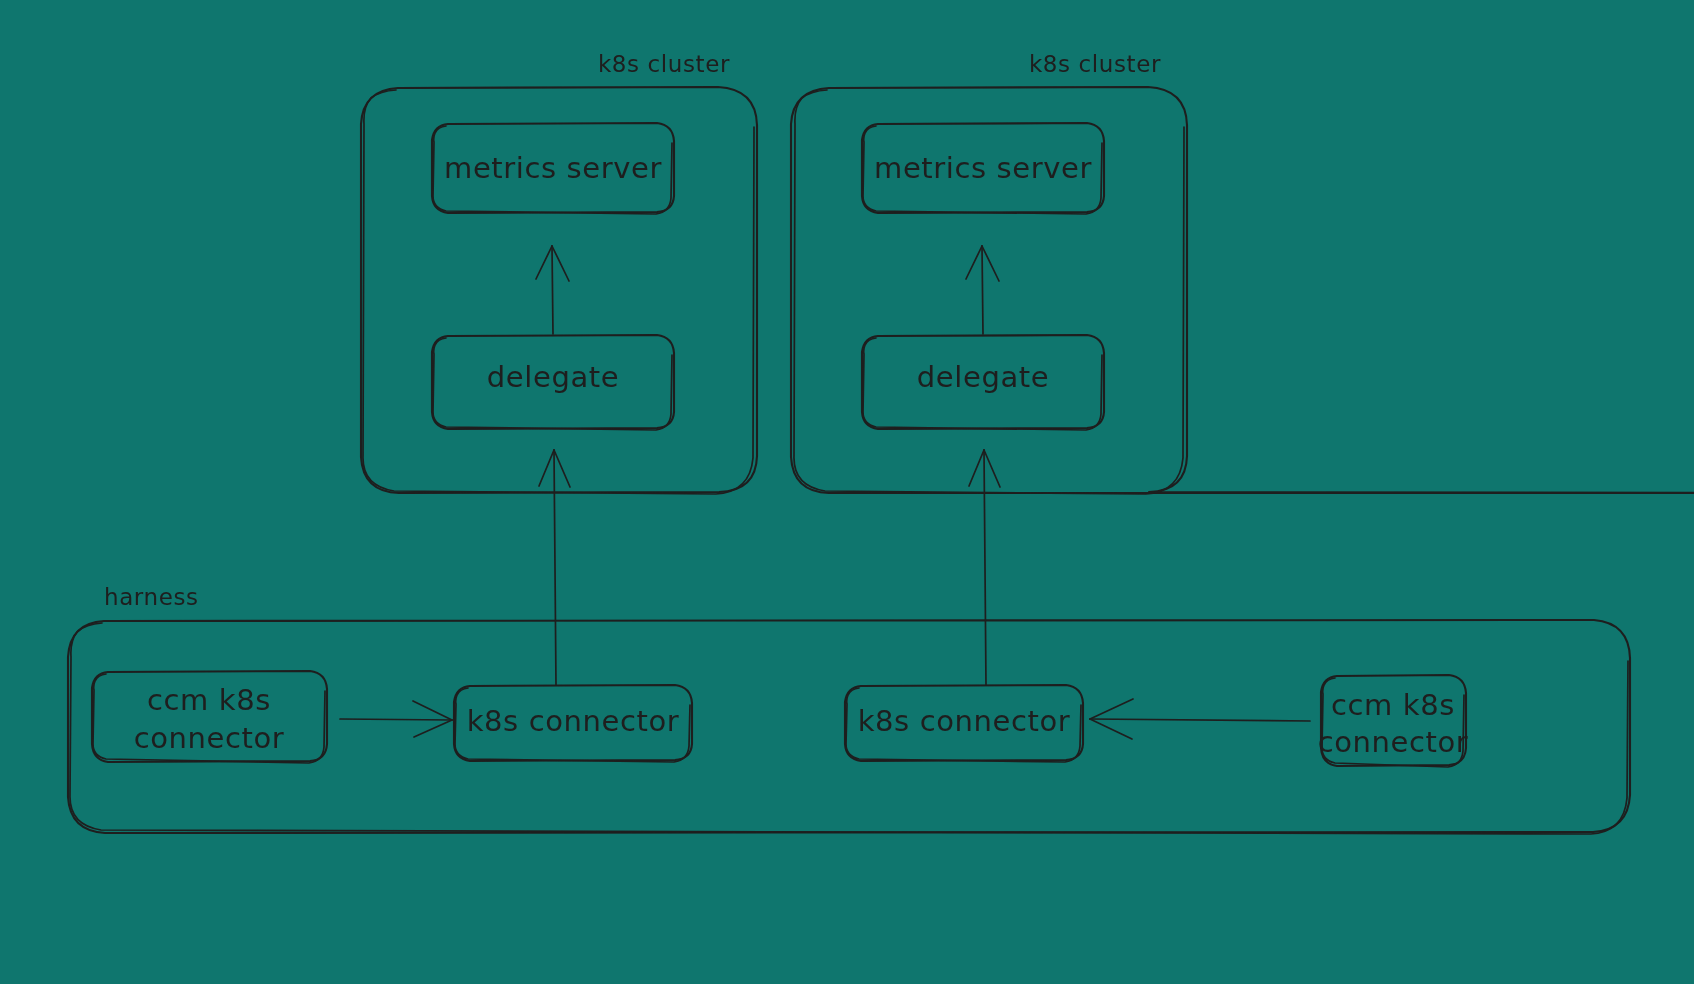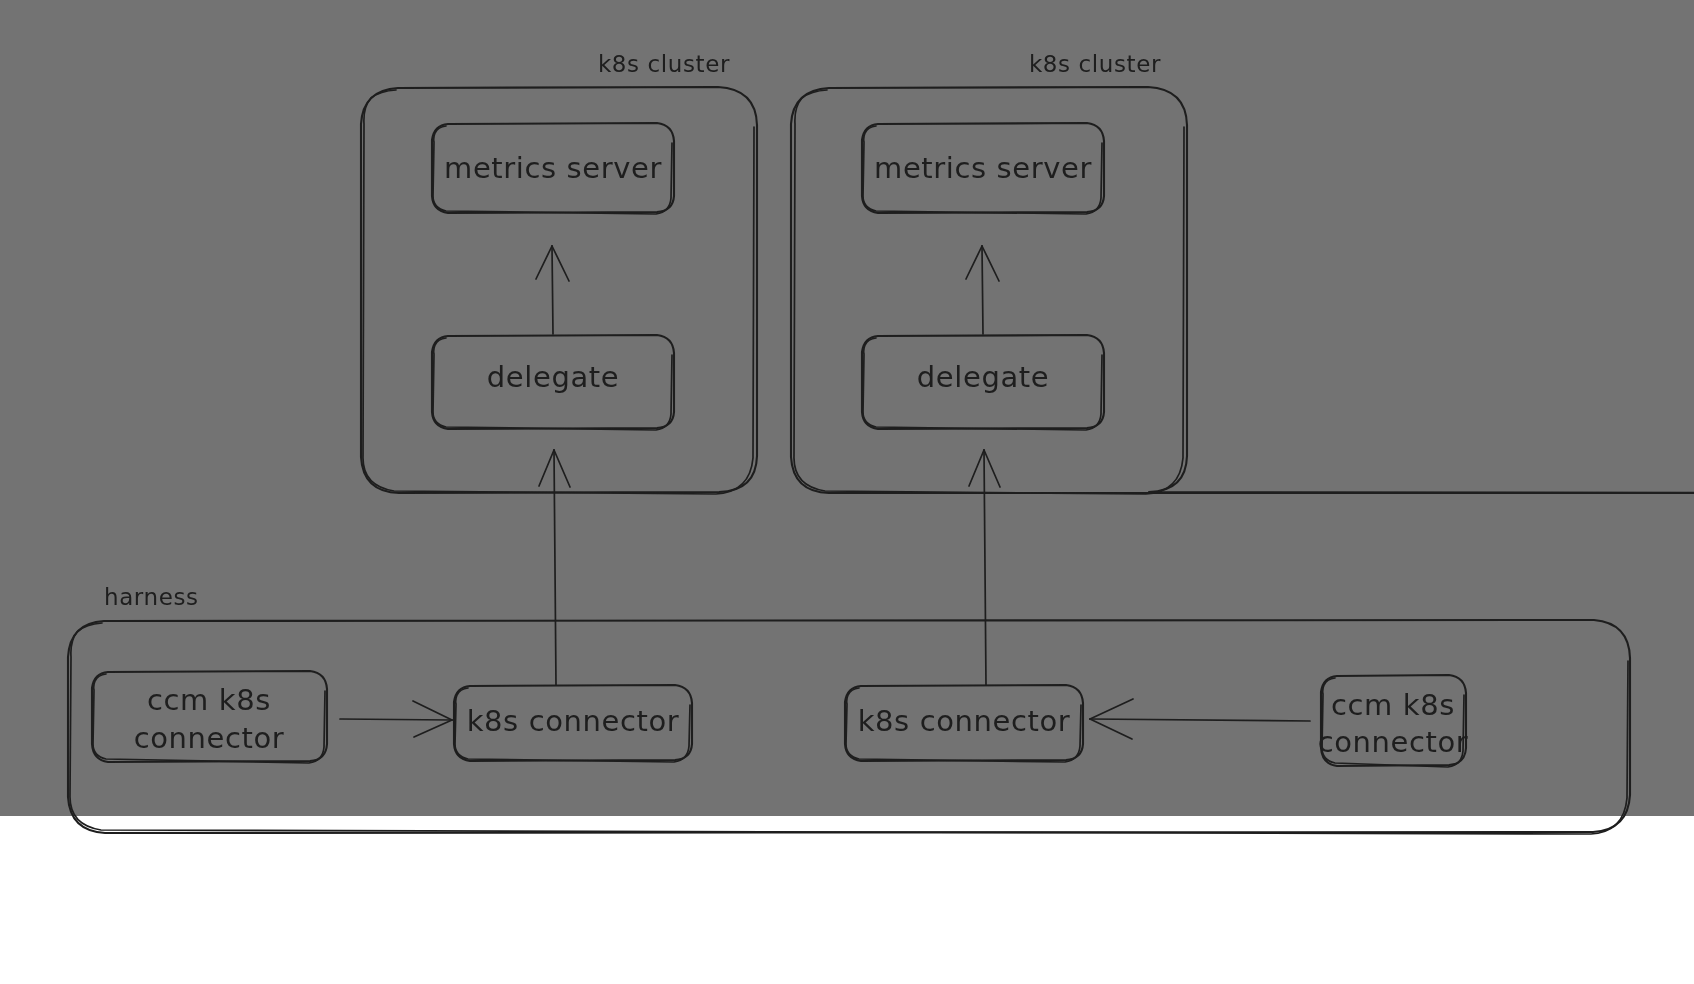--- a/index.html
+++ b/index.html
@@ -10,22 +10,22 @@
   }
   body {
     width: 1694px;
     height: 984px;
     overflow: hidden;
     font-family: "DejaVu Sans", sans-serif;
   }
   #diagram-root {
     position: relative;
     width: 1694px;
-    height: 816px;
-    background: #737373;
+    height: 984px;
+    background: #0f766e;
   }
   svg#sketch {
     position: absolute;
     top: 0;
     left: 0;
     width: 1694px;
     height: 984px;
     display: block;
   }
   .stroke {

